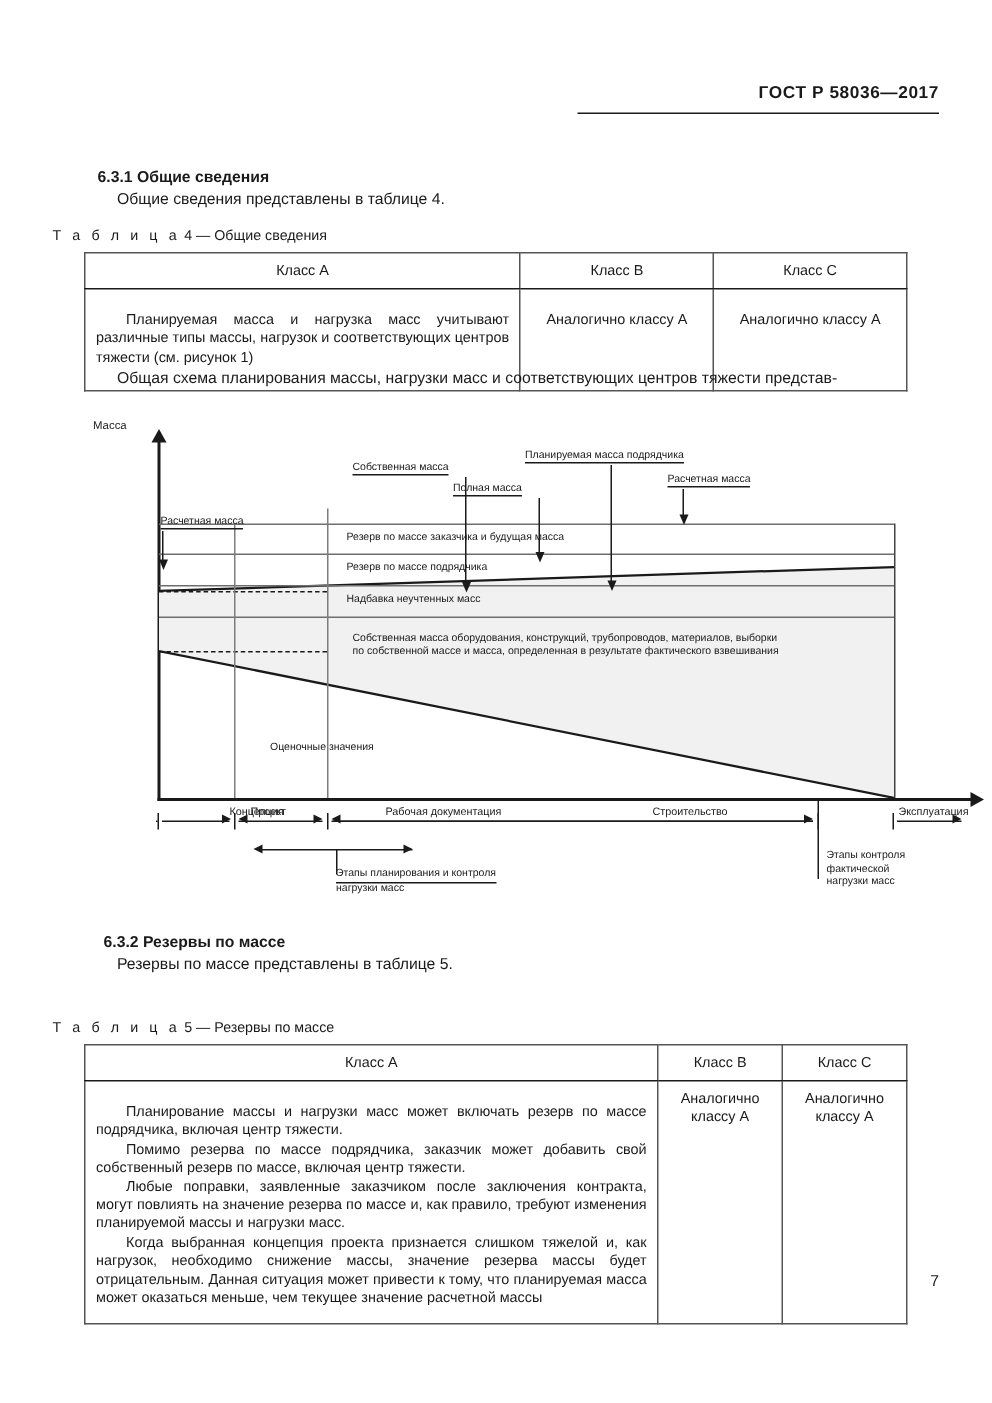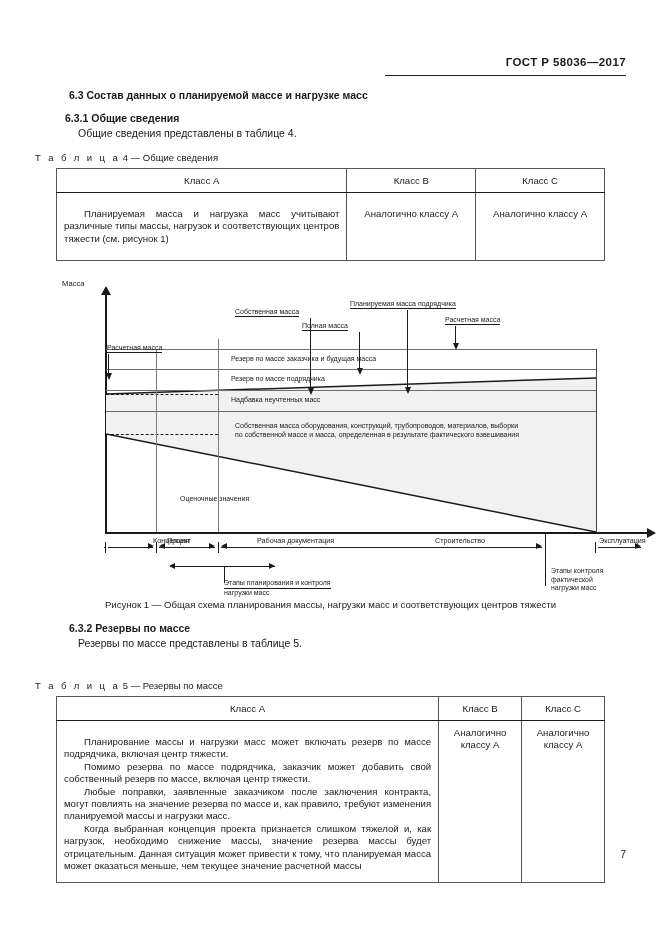--- a/index.html
+++ b/index.html
@@ -178,21 +178,20 @@
   }
 </style>
 </head>
 <body>
 
 <div class="page">
 
   <div class="doc-header">ГОСТ Р 58036—2017</div>
   <div class="header-rule"></div>
 
-  <h3 class="sect h-63">6.3 Состав данных о планируемой массе и нагрузке масс</h3>
   <h3 class="sect h-631">6.3.1 Общие сведения</h3>
   <p class="para p-631">Общие сведения представлены в таблице 4.</p>
 
   <div class="tbl-caption c-t4">
     <span class="sp">Т а б л и ц а</span>
     <span>4</span>
     <span>— Общие сведения</span>
   </div>
 
   <table class="gost" id="table4">
@@ -213,20 +212,21 @@
         <td class="cellA">
           <span class="ind">Планируемая масса и нагрузка масс учитывают различные типы массы, нагрузок и соответствующих центров тяжести (см. рисунок 1)</span>
         </td>
         <td class="cellBC">Аналогично классу А</td>
         <td class="cellBC">Аналогично классу А</td>
       </tr>
     </tbody>
   </table>
 
   <p class="para p-intro">
+    <span>Общая схема планирования массы, нагрузки масс и соответствующих центров тяжести представ-</span>
   </p>
 
   <div class="figure">
 
     <div class="lbl-mass">Масса</div>
     <div class="axis-y"></div>
     <div class="axis-x"></div>
     <div class="lbl-time">Время</div>
 
     <svg class="wedge" viewBox="0 0 490 192" preserveAspectRatio="none">
@@ -329,21 +329,20 @@
       <div class="stem" style="left:0px;top:0px;height:52px;"></div>
     </div>
     <div class="note" style="left:496px;top:285px;">
       <span>Этапы контроля</span><br>
       <span>фактической</span><br>
       <span>нагрузки масс</span>
     </div>
 
   </div>
 
-  <div class="fig-caption">Рисунок 1 — Общая схема планирования массы, нагрузки масс и соответствующих центров тяжести</div>
 
   <h3 class="sect h-632">6.3.2 Резервы по массе</h3>
   <p class="para p-632">Резервы по массе представлены в таблице 5.</p>
 
   <div class="tbl-caption c-t5">
     <span class="sp">Т а б л и ц а</span>
     <span>5</span>
     <span>— Резервы по массе</span>
   </div>
 

